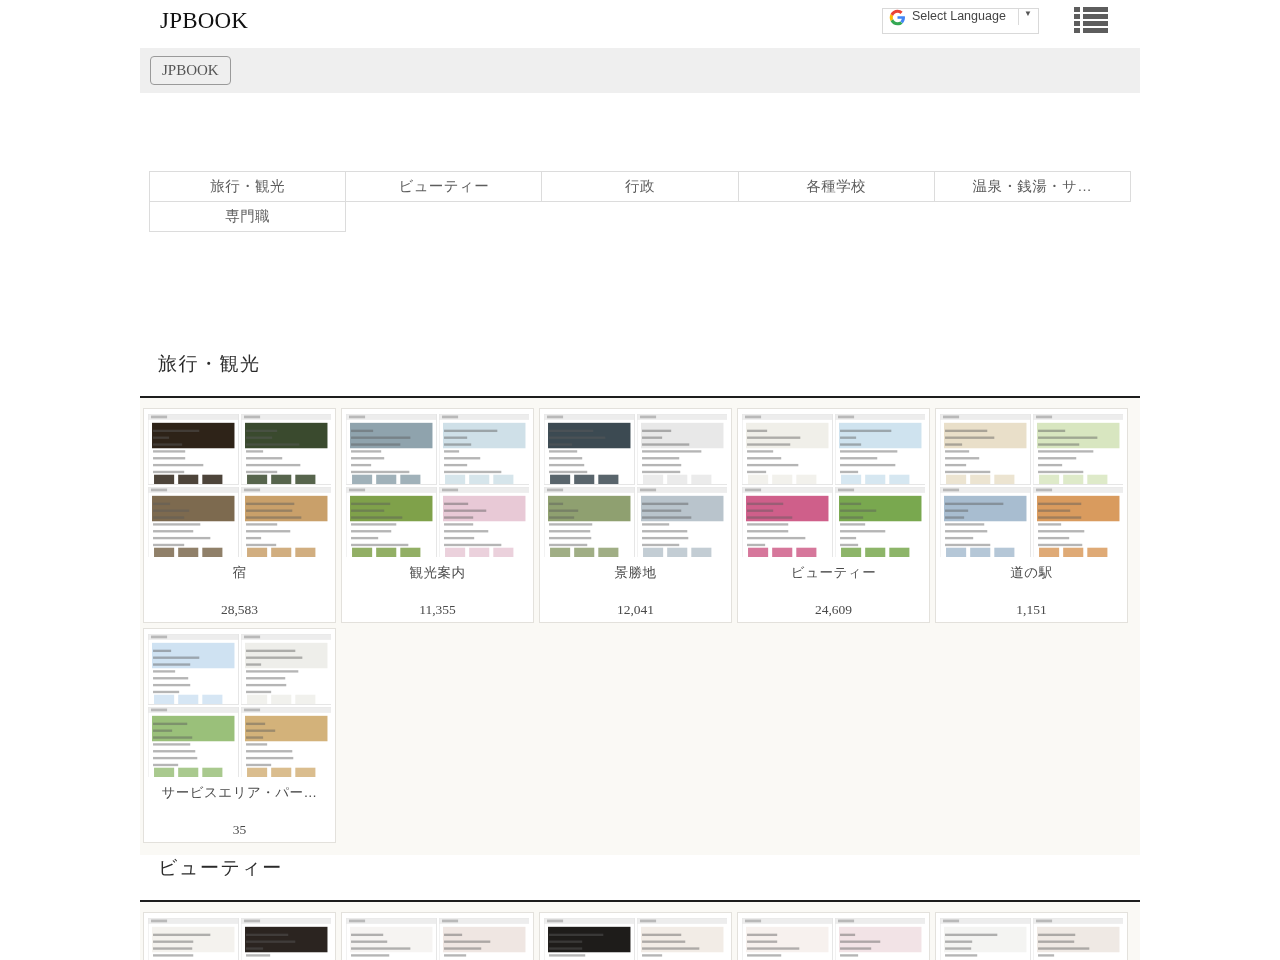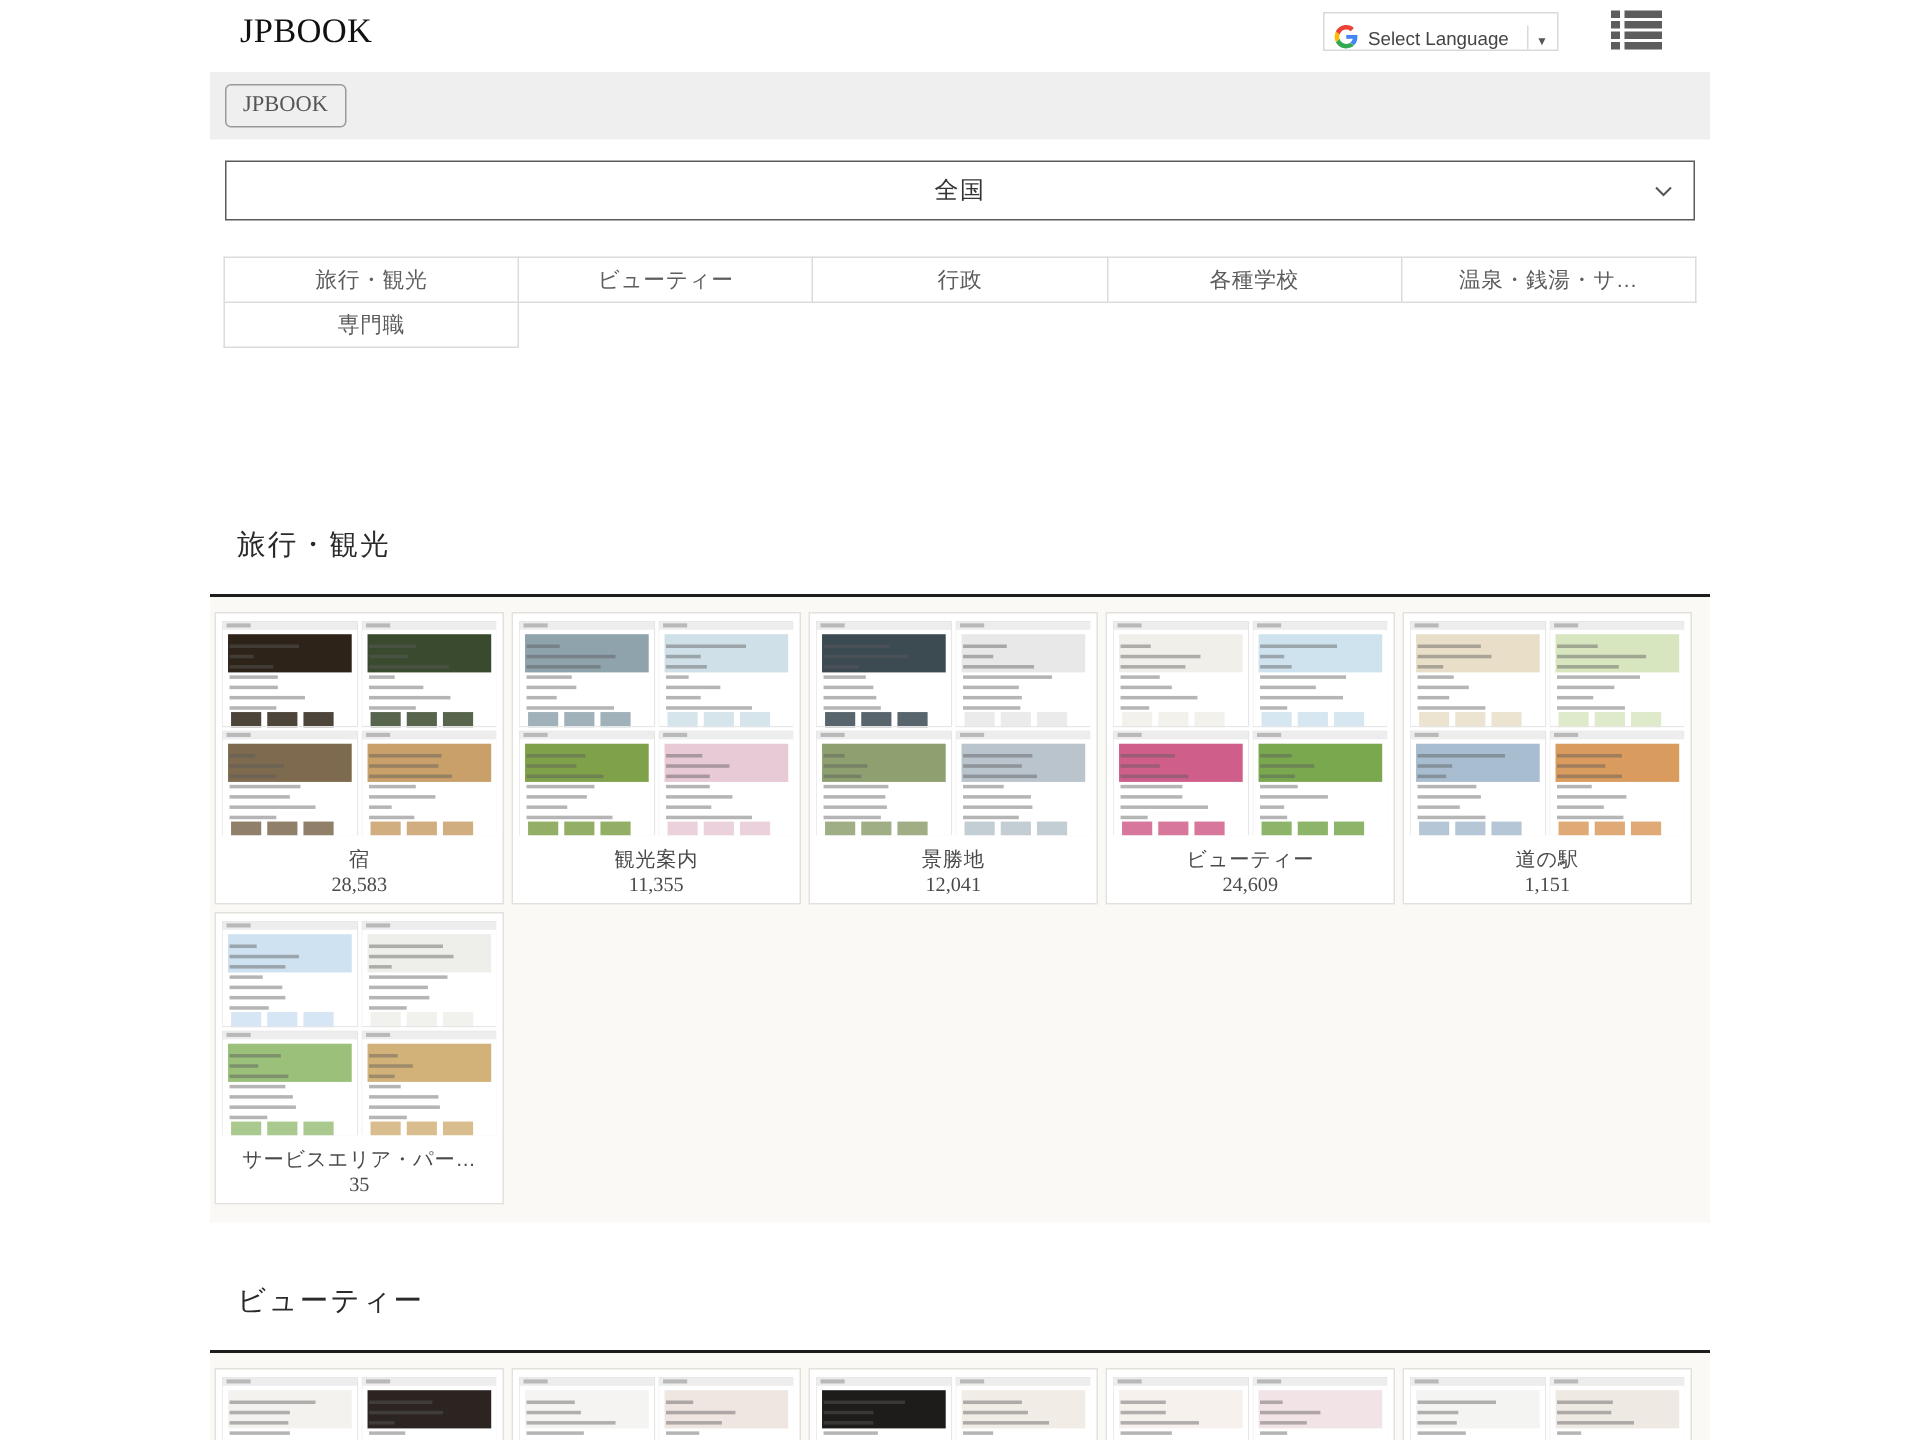--- a/index.html
+++ b/index.html
@@ -24,21 +24,21 @@
     font-family: "Liberation Serif", "DejaVu Serif", serif;
     font-size: 23px; line-height: 28px;
     color: #111111; letter-spacing: .2px;
     white-space: nowrap;
   }
   .gtrans {
     position: absolute; left: 882px; top: 8px;
     width: 157px; height: 26px;
     background: #ffffff;
     border: 1px solid #d9d9d9;
-    display: flex; align-items: flex-end;
+    display: flex; align-items: flex-start;
     padding: 0 4px 0 6px;
   }
   .g-logo {
     width: 17px; height: 17px; flex: 0 0 17px;
     position: relative; margin-right: 6px;
   }
   .g-logo svg { display: block; }
   .gtrans-label {
     font-size: 12.5px; color: #444444;
     white-space: nowrap; flex: 1 1 auto;
@@ -176,21 +176,21 @@
     font-size: 13.5px;
     color: #4a4a4a;
     width: 100%;
     text-align: center;
     white-space: nowrap;
     overflow: hidden;
     text-overflow: ellipsis;
     letter-spacing: .5px;
   }
   .card-count {
-    margin-top: 0;
+    margin-top: 20px;
     font-family: "Liberation Serif", "DejaVu Serif", serif;
     font-size: 13.5px;
     color: #4a4a4a;
     text-align: left;
   }
 </style>
 </head>
 <body>
 
 <div class="page">
@@ -229,28 +229,20 @@
           <span class="mdot"></span>
           <span class="mbar"></span>
         </span>
     </div>
   </div>
 
   <div class="crumb-bar">
     <div class="crumb-btn">JPBOOK</div>
   </div>
 
-  <div class="region-select">
-    <span class="region-value">全国</span>
-    <span class="region-caret">
-      <svg viewBox="0 0 16 16" width="16" height="16" aria-hidden="true">
-        <path d="M3 6 L8 11 L13 6" fill="none" stroke="#555" stroke-width="1.4"></path>
-      </svg>
-    </span>
-  </div>
 
   <table class="cat-table">
     <tbody>
         <tr>
           <td>旅行・観光</td>
           <td>ビューティー</td>
           <td>行政</td>
           <td>各種学校</td>
           <td>温泉・銭湯・サ…</td>
         </tr>

